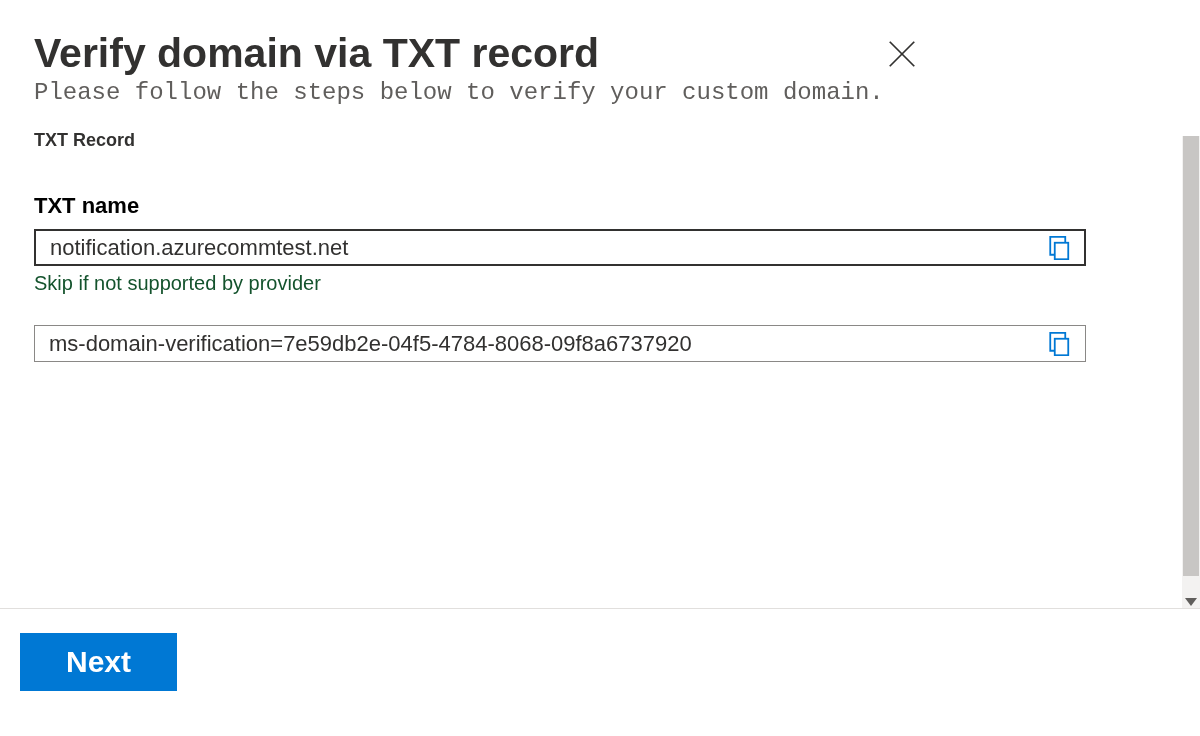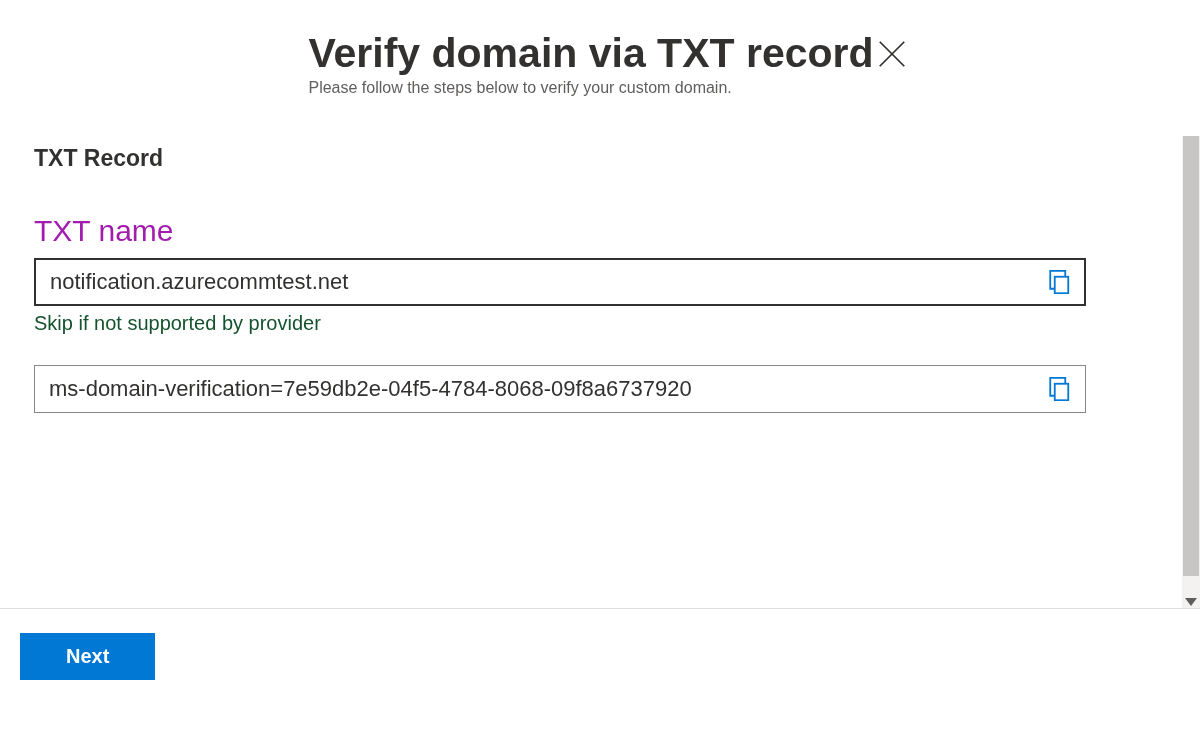--- a/index.html
+++ b/index.html
@@ -16,73 +16,75 @@
       overflow: hidden;
     }
     .container {
       padding: 30px 20px 0 34px;
       height: 608px;
       overflow-y: auto;
       position: relative;
     }
     .header-row {
       display: flex;
-      justify-content: center;
+      justify-content: flex-start;
       align-items: flex-start;
       width: 1140px;
     }
     .title {
       font-size: 41px;
       font-weight: 600;
       color: #323130;
       line-height: 1.15;
     }
     .close-btn {
       cursor: pointer;
       padding: 4px;
       margin-top: 6px;
       margin-right: -10px;
     }
     .close-btn svg {
       width: 28px;
       height: 28px;
     }
     .subtitle {
-      font-size: 16px;
+      font-size: 24px;
       color: #605e5c;
       margin-top: 2px;
+      font-family: Liberation Mono, monospace;
     }
     .section-heading {
-      font-size: 23px;
+      font-size: 18px;
       font-weight: 700;
       color: #323130;
-      margin-top: 48px;
+      margin-top: 24px;
     }
     .field-group {
       margin-top: 42px;
     }
     .field-group.second {
       margin-top: 30px;
     }
     .field-group.third {
       margin-top: 42px;
     }
     .field-label {
-      font-size: 30px;
-      color: #a21caf;
+      font-size: 22px;
+      color: #000000;
       margin-bottom: 10px;
       display: block;
+      font-weight: bold;
     }
     .input-wrapper {
       position: relative;
       width: 1052px;
     }
     .text-input {
       width: 100%;
-      height: 48px;
+      height: 37px;
       padding: 8px 52px 8px 14px;
       font-size: 22px;
       color: #323130;
       border: 1px solid #8a8886;
       font-family: inherit;
       outline: none;
       background: #ffffff;
     }
     .text-input.bold {
       border: 2px solid #323130;
@@ -111,21 +113,21 @@
       right: 0;
       top: 608px;
       border-top: 1px solid #e1dfdd;
       padding: 24px 0 0 20px;
       background: #ffffff;
     }
     .next-btn {
       background: #0078d4;
       color: #ffffff;
       border: none;
-      font-size: 20px;
+      font-size: 30px;
       font-weight: 600;
       padding: 12px 46px;
       cursor: pointer;
       font-family: inherit;
     }
     .scrollbar-area {
       position: absolute;
       right: 0;
       top: 136px;
       width: 18px;

